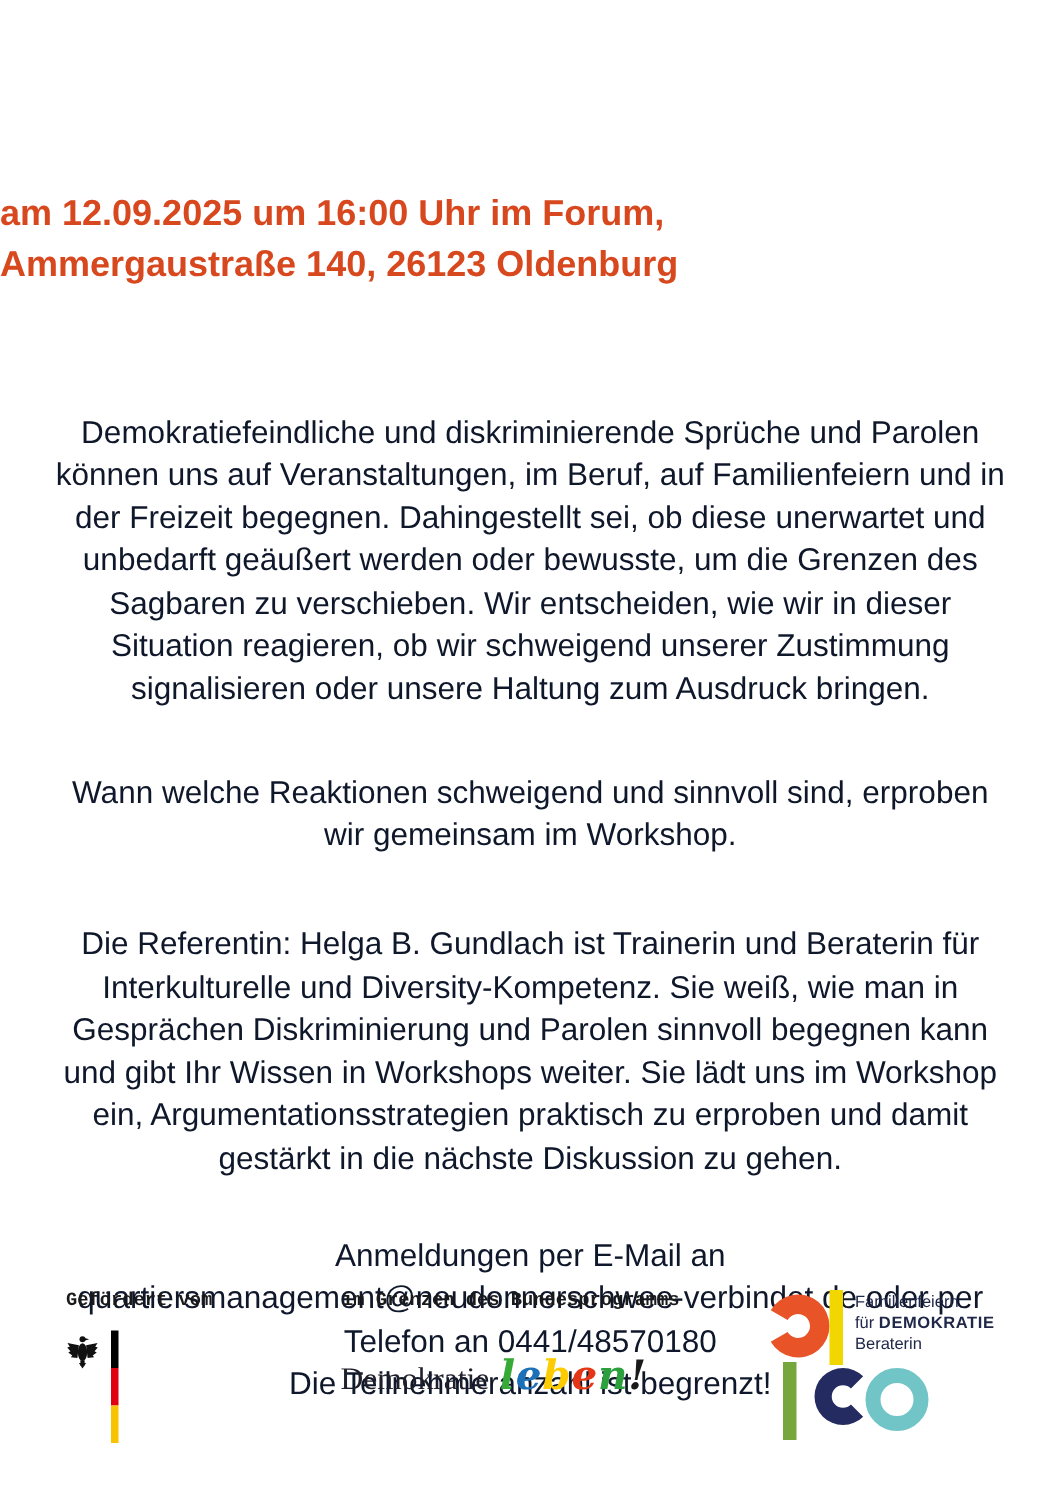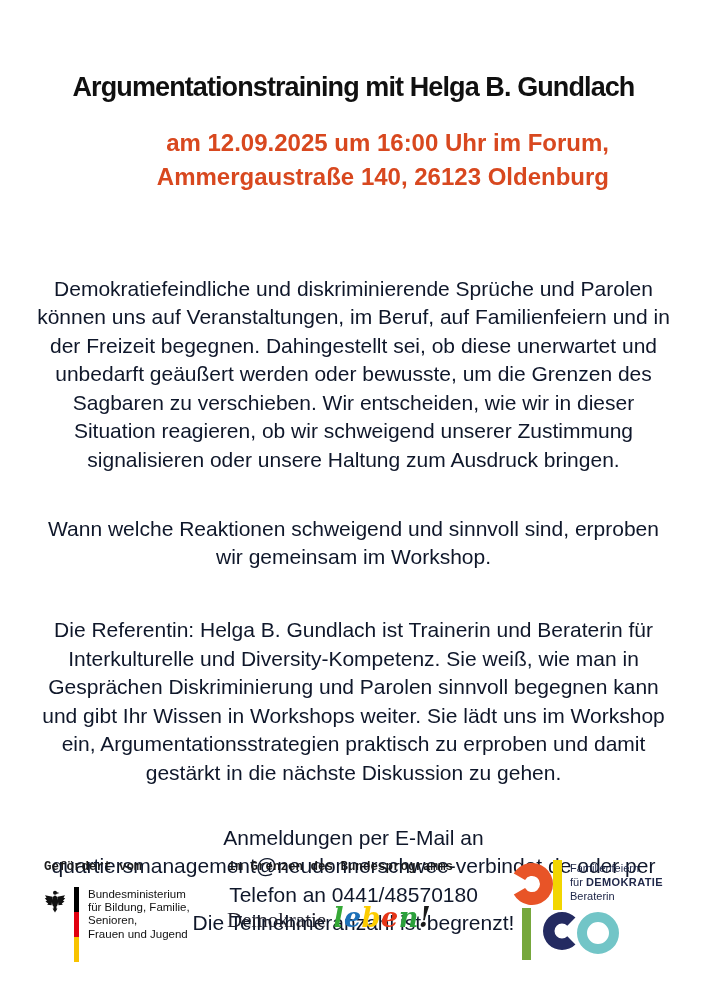--- a/index.html
+++ b/index.html
@@ -6,21 +6,21 @@
   .page{
     position:relative;width:707px;height:1000px;background:#ffffff;
     font-family:"Liberation Sans",sans-serif;overflow:hidden;
   }
   .title{
     position:absolute;top:54px;left:0;width:707px;text-align:center;
     font-size:27px;font-weight:bold;letter-spacing:-0.9px;color:#101010;
     white-space:nowrap;
   }
   .subtitle{
-    position:absolute;top:126px;left:0;width:609px;text-align:right;
+    position:absolute;top:126px;left:0;width:609px;text-align:left;
     font-size:24px;font-weight:bold;line-height:34px;color:#d8481f;
     white-space:pre-line;
   }
   .body-text{
     position:absolute;top:246px;left:24px;width:659px;text-align:center;
     font-size:21px;line-height:28.5px;color:#0f172a;white-space:pre-line;
   }
   .body-text p{margin:0;}
   .body-text p.p2{margin-top:12px;}
   .body-text p.p3{margin-top:16px;}
@@ -58,21 +58,20 @@
     position:absolute;left:62px;top:6px;width:130px;
     font-size:11px;line-height:13.8px;color:#20284a;
   }
   .pfd-bold{font-weight:bold;letter-spacing:0.4px;}
 </style>
 </head>
 <body>
 
 <div class="page">
 
-  <h1 class="title">Argumentationstraining mit Helga B. Gundlach</h1>
 
   <div class="subtitle">am 12.09.2025 um 16:00 Uhr im Forum,
 Ammergaustraße 140, 26123 Oldenburg</div>
 
   <div class="body-text">
     <p class="p1">Demokratiefeindliche und diskriminierende Sprüche und Parolen
 können uns auf Veranstaltungen, im Beruf, auf Familienfeiern und in
 der Freizeit begegnen. Dahingestellt sei, ob diese unerwartet und
 unbedarft geäußert werden oder bewusste, um die Grenzen des
 Sagbaren zu verschieben. Wir entscheiden, wie wir in dieser
@@ -104,23 +103,20 @@
         <path d="M13.4 8.8 L21 7.3 L19.5 9.8 L21.2 10.3 L19 12.8 L20.5 13.6 L17.8 15.6 L18.8 16.8 L14.4 17.3 Z"></path>
         <polygon points="9.5,19 12.5,19 12.2,22.6 9.8,22.6"></polygon>
         <polygon points="8.6,20.6 13.4,20.6 11,24.4"></polygon>
       </g>
     </svg>
     <div class="flag-stripe">
       <div class="flag-seg" style="background:#000000"></div>
       <div class="flag-seg" style="background:#e1000f"></div>
       <div class="flag-seg" style="background:#f8c300"></div>
     </div>
-    <div class="ministry-name">Bundesministerium
-für Bildung, Familie, Senioren,
-Frauen und Jugend</div>
   </div>
 
   <div class="funding-label label-mid">im Grenzen des Bundesprogramms</div>
 
   <div class="dl-block">
     <span class="dl-word">Demokratie</span><span class="dl-script"><span style="color:#36a936">l</span><span style="color:#1c70b8">e</span><span style="color:#fccc00">b</span><span style="color:#e53517">e</span><span style="color:#2ca03c">n</span><span style="color:#1a1a1a">!</span></span>
   </div>
 
   <div class="pfd-block">
     <svg class="pfd-mark" width="115" height="110" viewBox="0 0 115 110">

